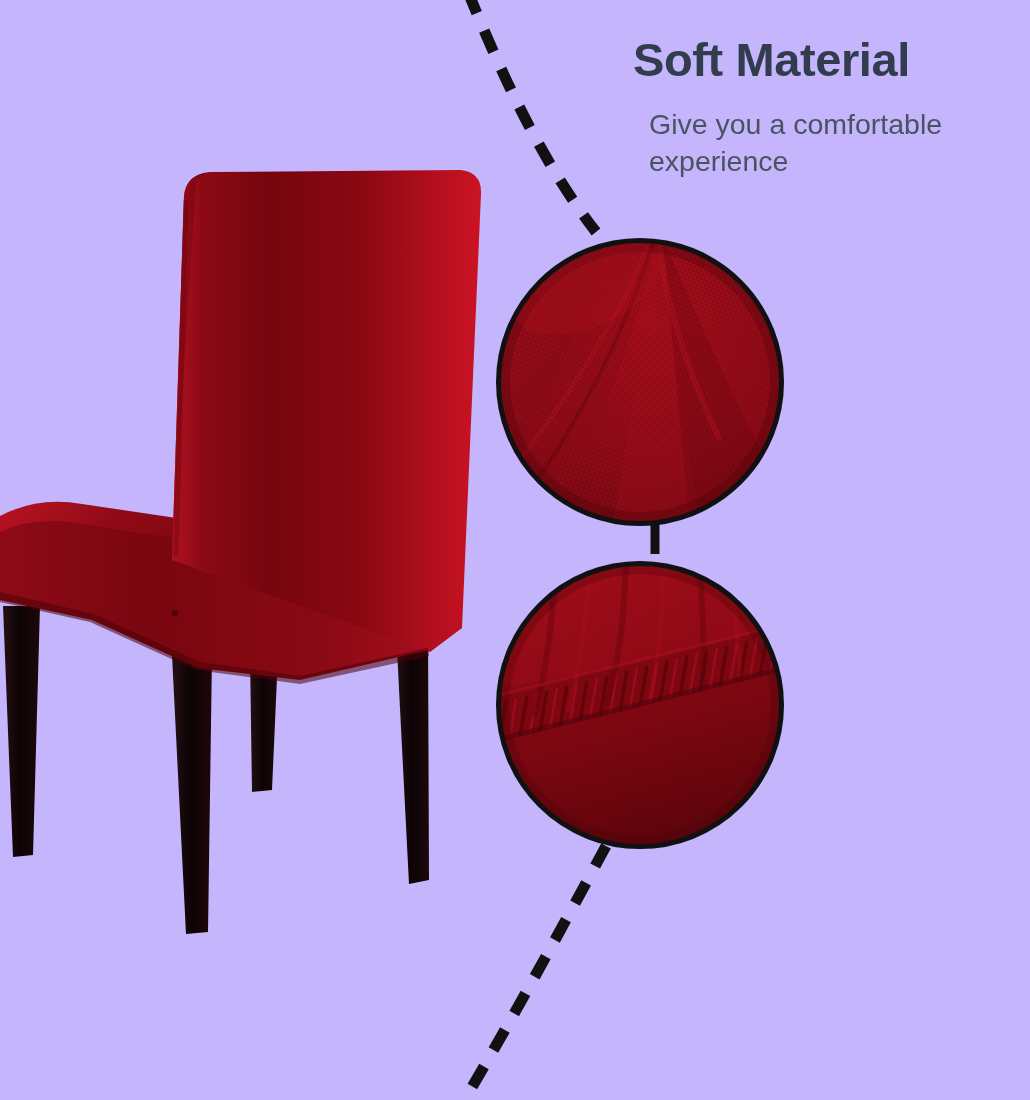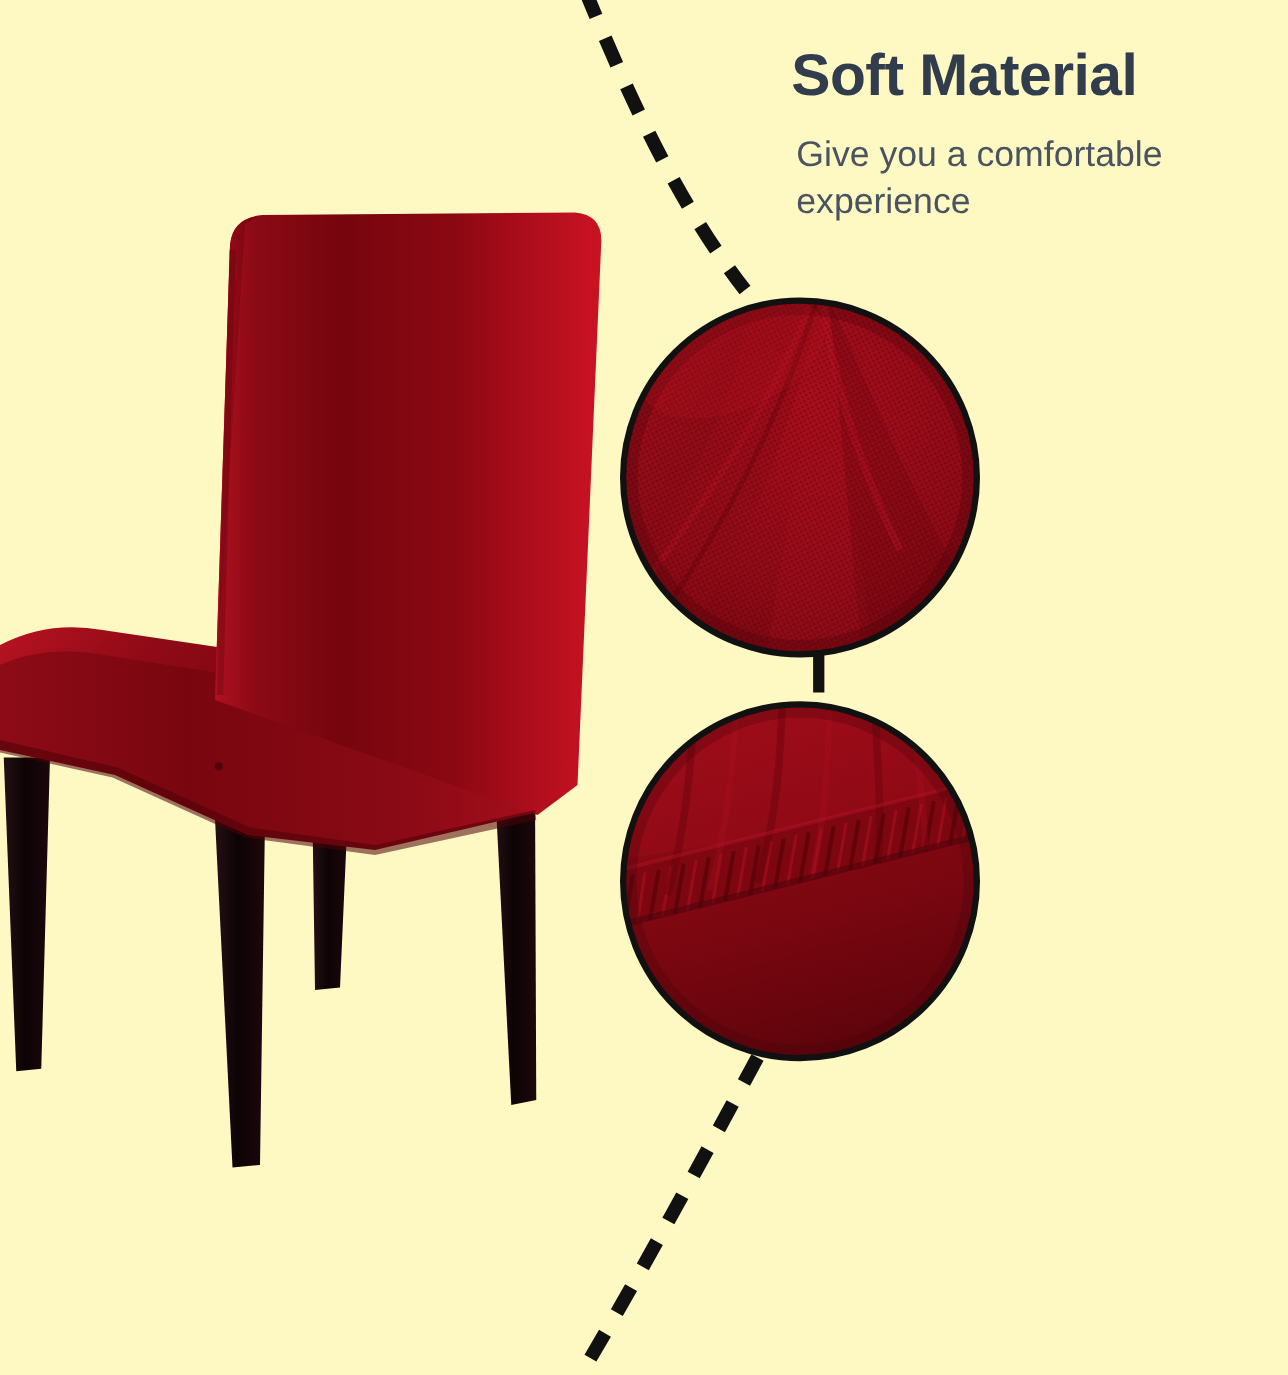--- a/index.html
+++ b/index.html
@@ -8,21 +8,21 @@
     padding: 0;
     background: #ffffff;
   }
   body {
     font-family: "Liberation Sans", sans-serif;
   }
   #page {
     position: relative;
     width: 1030px;
     height: 1100px;
-    background: #fef9c3;
+    background: #c4b5fd;
     overflow: hidden;
   }
 
   
   #scene {
     position: absolute;
     left: 0;
     top: 0;
     width: 1030px;
     height: 1100px;
@@ -42,21 +42,21 @@
     color: #313d4d;
     margin: 0 0 22px 0;
     white-space: nowrap;
   }
   .feature-desc {
     font-family: "Liberation Sans", sans-serif;
     font-weight: normal;
     font-size: 28.5px;
     line-height: 1.30;
     color: #4a5360;
-    margin: 4px;
+    margin: 16px;
   }
 
   #block-soft {
     left: 633px;
     top: 36px;
     width: 392px;
   }
   #block-elastic {
     left: 633px;
     top: 858px;

